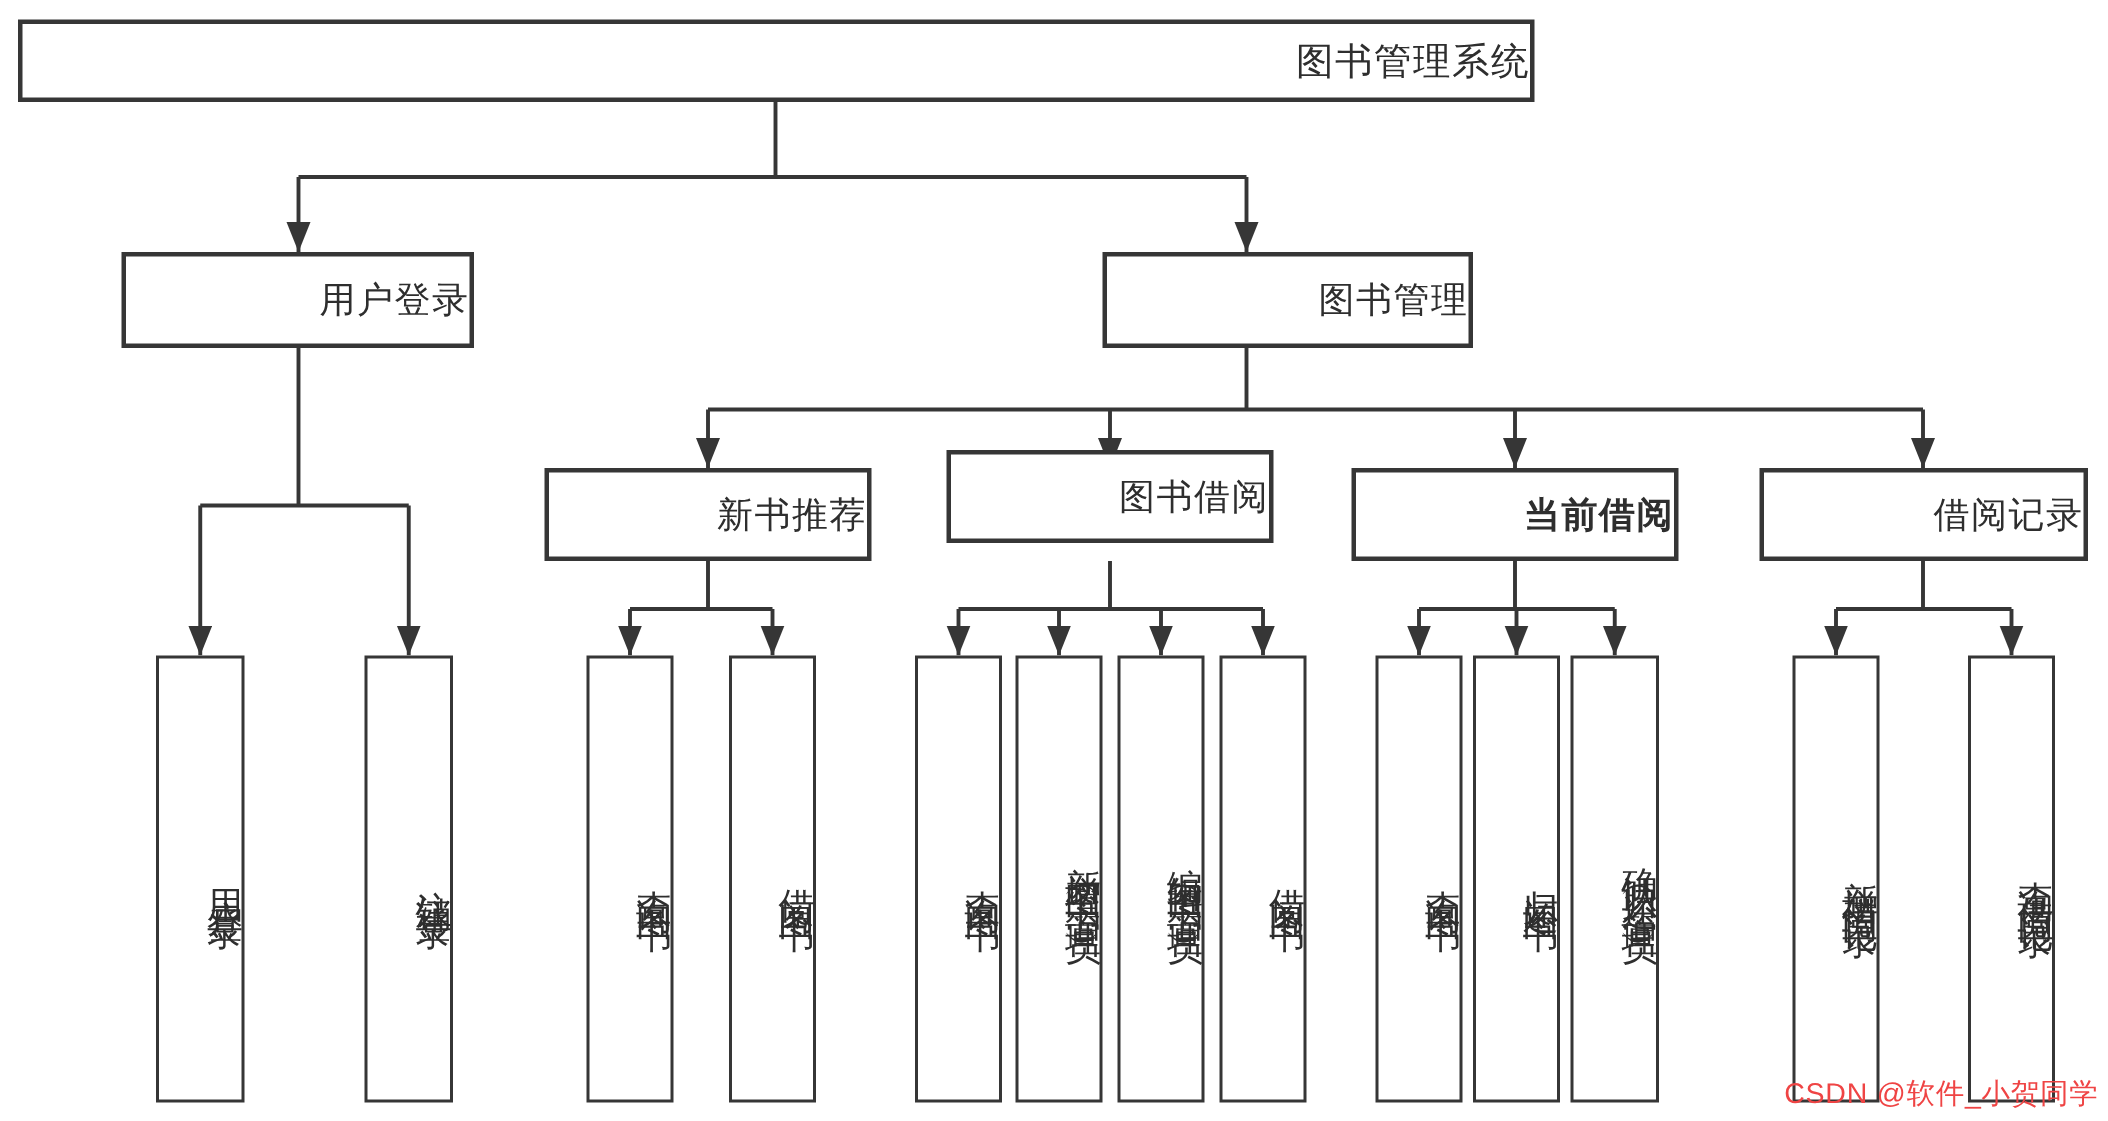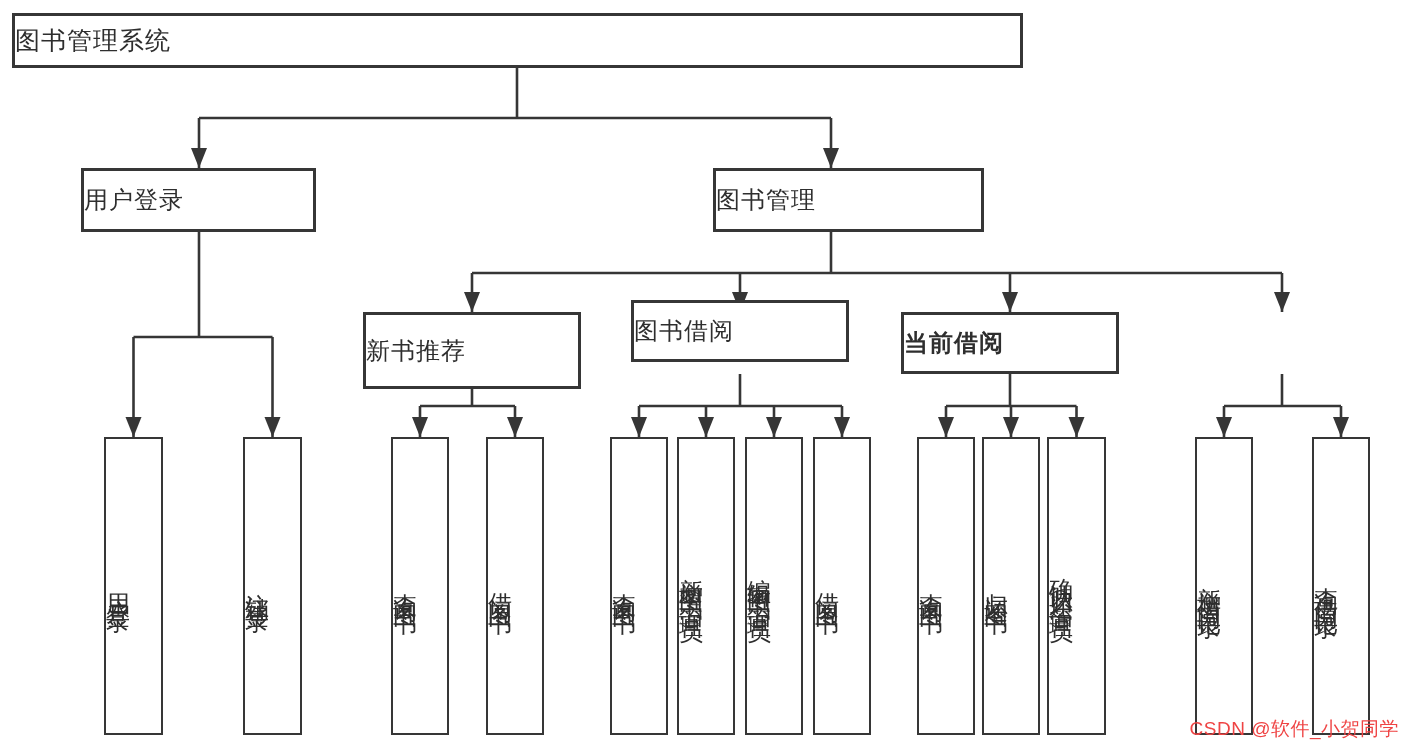--- a/index.html
+++ b/index.html
@@ -22,21 +22,21 @@
     fill: none;
     stroke: #363636;
     stroke-width: 2.6;
   }
   .box {
     position: absolute;
     background: #ffffff;
     border: 3px solid #363636;
     display: flex;
     align-items: center;
-    justify-content: flex-start;
+    justify-content: flex-end;
     text-align: center;
   }
   .box.root-box  { font-size: 25px; letter-spacing: 1px; }
   .box.branch    { font-size: 24px; letter-spacing: 1px; }
   .box.leaf      { border-width: 2.5px; }
   .vtext {
     writing-mode: vertical-rl;
     text-orientation: mixed;
     font-size: 24px;
     line-height: 1;
@@ -99,32 +99,35 @@
     <path class="ln" marker-end="url(#ah)" d="M1341,406 L1341,437"></path>
   </svg>
 
   <div class="box root-box" style="left:12px; top:13px; width:1011px; height:55px;">
     <span>图书管理系统</span>
   </div>
 
   <div class="box branch" style="left:81px; top:168px; width:235px; height:64px;">
     <span>用户登录</span>
   </div>
-  <div class="box branch" style="left:713px; top:168px; width:271px; height:64px;">
+  <div class="box branch" style="left:735px; top:168px; width:247px; height:64px;">
     <span>图书管理</span>
   </div>
 
-  <div class="box branch" style="left:363px; top:312px; width:218px; height:77px;">
+  <div class="box branch" style="left:363px; top:312px; width:218px; height:62px;">
     <span>新书推荐</span>
   </div>
   <div class="box branch" style="left:631px; top:300px; width:218px; height:62px;">
     <span>图书借阅</span>
   </div>
   <div class="box branch" style="left:901px; top:312px; width:218px; height:62px;font-weight:bold;">
     <span>当前借阅</span>
+  </div>
+  <div class="box branch" style="left:1173px; top:312px; width:219px; height:62px;">
+    <span>借阅记录</span>
   </div>
 
   <div class="box leaf" style="left:104px; top:437px; width:59px; height:298px;">
     <span class="vtext">用户登录</span>
   </div>
   <div class="box leaf" style="left:243px; top:437px; width:59px; height:298px;">
     <span class="vtext">注销登录</span>
   </div>
 
   <div class="box leaf" style="left:391px; top:437px; width:58px; height:298px;">

